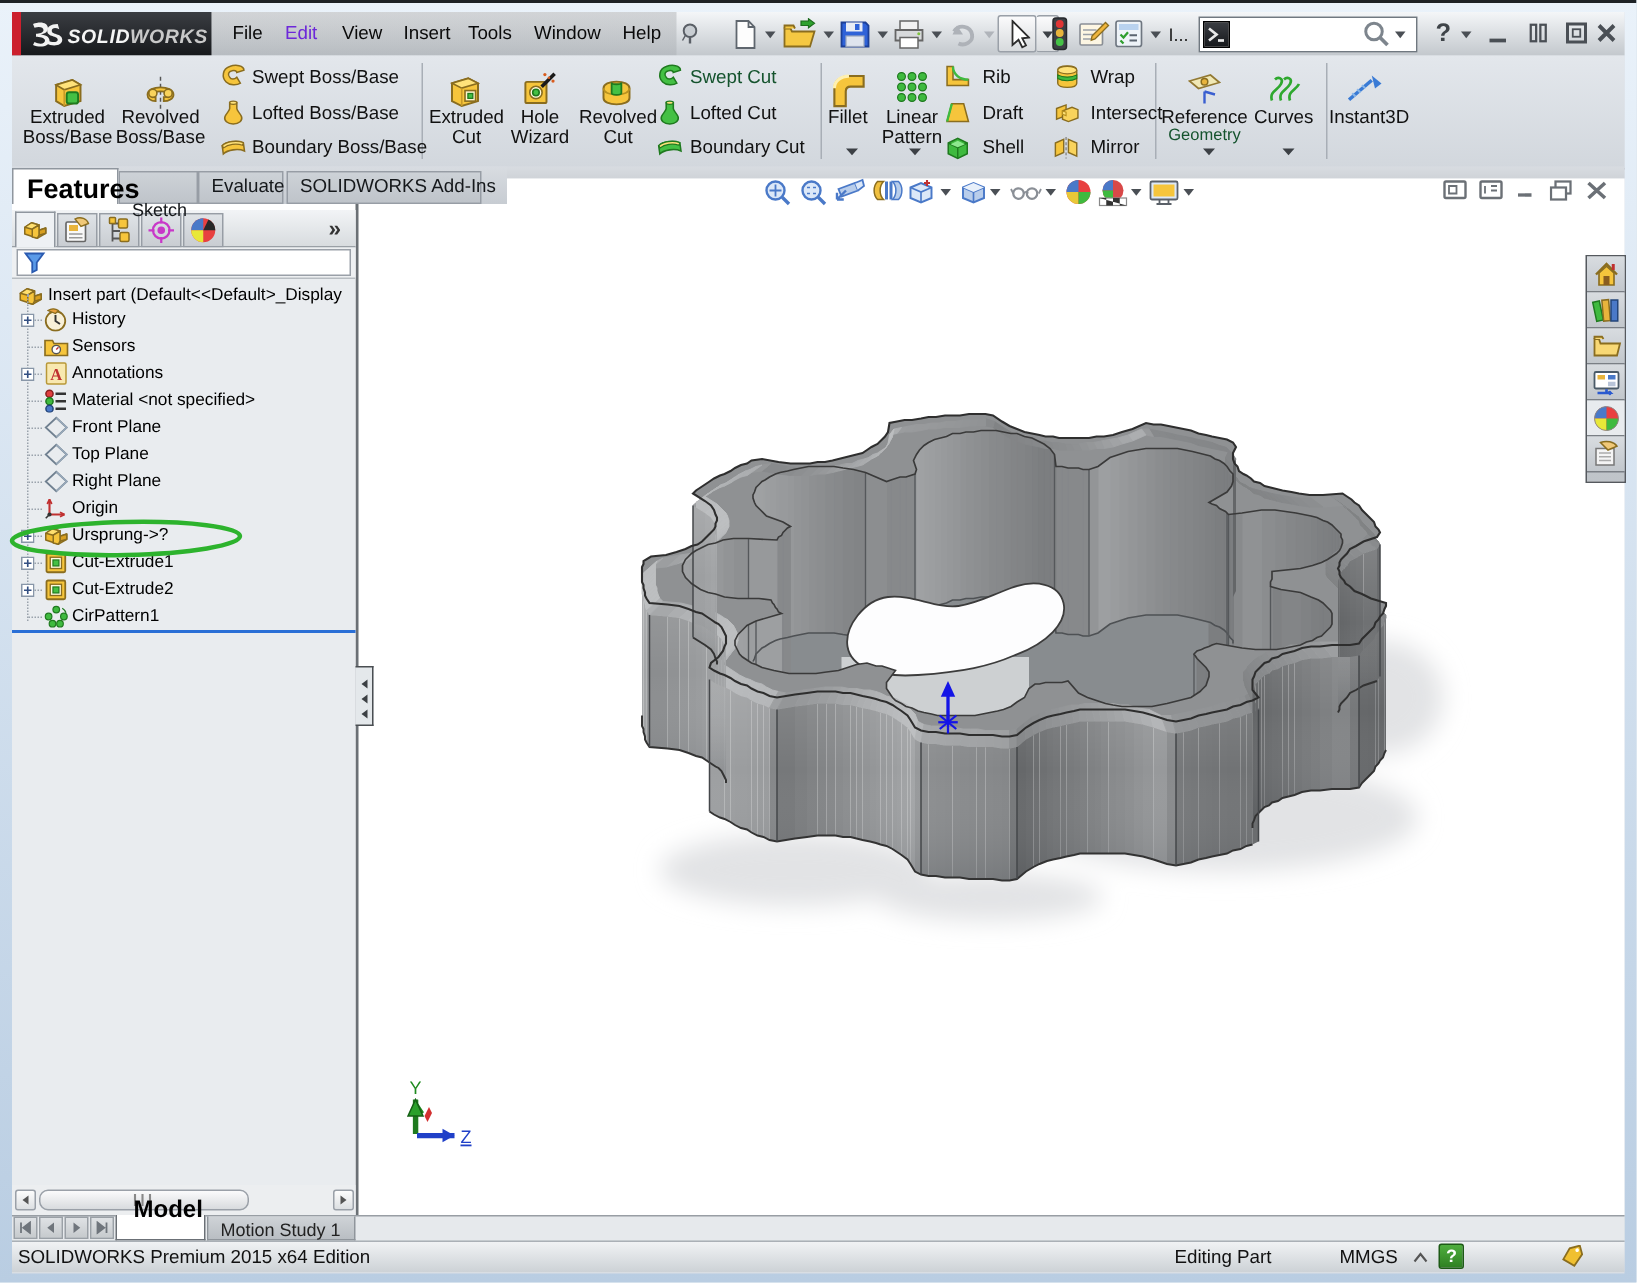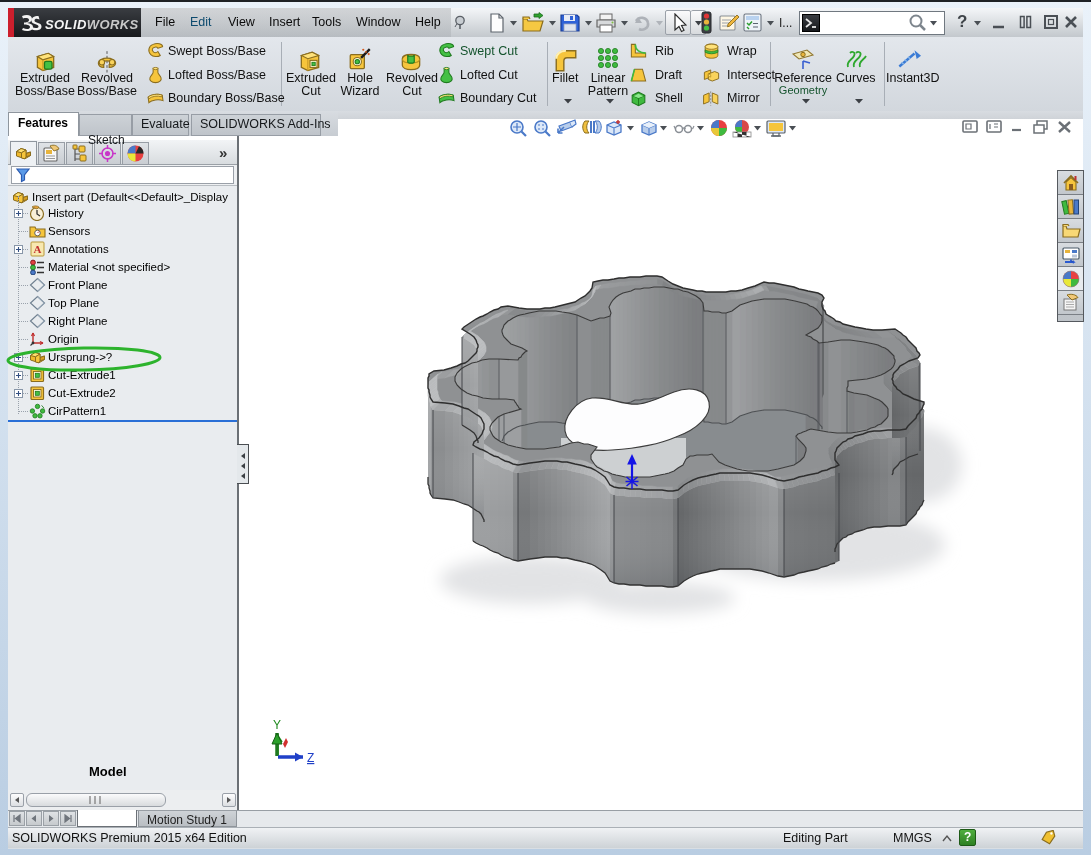--- a/index.html
+++ b/index.html
@@ -15,21 +15,21 @@
 <div class="abs" style="left:8px;top:8px;width:133px;height:29px;background:linear-gradient(#3a3d42,#17191c);"></div>
 <div class="abs" style="left:8px;top:8px;width:6px;height:29px;background:#cc1f2d;"></div>
 <svg class="abs" style="left:18px;top:13px;" width="120" height="20" viewBox="0 0 120 20">
     <g fill="#f2f2f2">
 <path d="M4,3 C9,1 14,2 14,6 C14,9 10,10 8,10 C11,10 15,11 15,14 C15,18 9,19 4,17 L5,15 C9,17 12,16 12,14 C12,12 8,11.5 6,11.5 L6,9.5 C8,9.5 11,9 11,7 C11,5 8,4.5 5,5.5 Z"></path>
 <path d="M22,3 C17,3 15,5 15,7.5 C15,12 22,10.5 22,13.5 C22,15.5 18,15.5 15.5,14 L14.5,16 C18,18 25,18 25,13.5 C25,9 18,10.5 18,7.5 C18,5.5 20.5,5 23,6.5 Z" transform="translate(-1.5,0)"></path>
 </g>
     <text x="27" y="15.5" font-size="13" font-weight="bold" font-style="italic" fill="#f5f5f5" font-family="Liberation Sans" letter-spacing="0.4">SOLID<tspan fill="#c9c9c9">WORKS</tspan></text>
   </svg>
 <div class="abs txt" style="left:155px;top:15px;font-size:12.5px;color:#0a0a0a;font-weight:normal;">File</div>
-<div class="abs txt" style="left:190px;top:15px;font-size:12.5px;color:#0c4a6e;font-weight:normal;">Edit</div>
+<div class="abs txt" style="left:190px;top:15px;font-size:12.5px;color:#6d28d9;font-weight:normal;">Edit</div>
 <div class="abs txt" style="left:228px;top:15px;font-size:12.5px;color:#0a0a0a;font-weight:normal;">View</div>
 <div class="abs txt" style="left:269px;top:15px;font-size:12.5px;color:#0a0a0a;font-weight:normal;">Insert</div>
 <div class="abs txt" style="left:312px;top:15px;font-size:12.5px;color:#0a0a0a;font-weight:normal;">Tools</div>
 <div class="abs txt" style="left:356px;top:15px;font-size:12.5px;color:#0a0a0a;font-weight:normal;">Window</div>
 <div class="abs txt" style="left:415px;top:15px;font-size:12.5px;color:#0a0a0a;font-weight:normal;">Help</div>
 <svg class="abs" style="left:452px;top:14px;" width="16" height="16" viewBox="0 0 16 16">
     <g stroke="#5a5f66" fill="#c8cdd2" stroke-width="1.3">
       <ellipse cx="8" cy="6.5" rx="4.2" ry="4.2"></ellipse>
       <path d="M8,10.5 L8,15" stroke-width="1.6"></path>
       <path d="M5,9.5 L3,13" stroke-width="1"></path>
@@ -299,21 +299,21 @@
 <div class="abs" style="left:8px;top:111px;width:1075px;height:8px;background:linear-gradient(#d8dce1,#cfd3d8);"></div>
 <div class="abs" style="left:8px;top:111px;width:330px;height:25px;background:linear-gradient(#d8dce1,#c7ccd2);"></div>
 <div class="abs" style="left:338px;top:119px;width:745px;height:17px;background:#ffffff;"></div>
 <div class="abs" style="left:79px;top:114px;width:53px;height:22px;background:linear-gradient(#cdd2d7,#bfc4ca);border:1px solid #979da5;z-index:2;"></div>
 <div class="abs txt" style="left:88px;top:133px;font-size:12px;color:#15181b;font-weight:normal;z-index:6;">Sketch</div>
 <div class="abs" style="left:132px;top:114px;width:57px;height:22px;background:linear-gradient(#cdd2d7,#bfc4ca);border:1px solid #979da5;z-index:2;"></div>
 <div class="abs txt" style="left:141px;top:117px;font-size:12.5px;color:#15181b;font-weight:normal;z-index:6;">Evaluate</div>
 <div class="abs" style="left:191px;top:114px;width:130px;height:22px;background:linear-gradient(#cdd2d7,#bfc4ca);border:1px solid #979da5;z-index:2;"></div>
 <div class="abs txt" style="left:200px;top:117px;font-size:12.5px;color:#15181b;font-weight:normal;z-index:6;">SOLIDWORKS Add-Ins</div>
 <div class="abs" style="left:8px;top:112px;width:71px;height:24px;background:#ffffff;border:1px solid #8f969e;border-bottom:none;z-index:3;"></div>
-<div class="abs txt" style="left:18px;top:116px;font-size:12px;color:#000;font-weight:bold;z-index:6;">Features</div>
+<div class="abs txt" style="left:18px;top:116px;font-size:18px;color:#000;font-weight:bold;z-index:6;">Features</div>
 <div class="abs" style="left:8px;top:136px;width:1075px;height:674px;background:#ffffff;"></div>
 <div class="abs" style="left:237px;top:136px;width:2px;height:674px;background:#6b7075;"></div>
 <div class="abs" style="left:9px;top:135px;width:69px;height:2px;background:#ffffff;"></div>
 <svg class="abs" style="left:508px;top:118px;" width="22" height="20" viewBox="0 0 22 20">
     <circle cx="9" cy="9" r="6" fill="#dce8f8" stroke="#4a79c8" stroke-width="1.6"></circle>
     <path d="M9,5 L9,13 M5,9 L13,9" stroke="#4a79c8" stroke-width="1.2"></path>
     <path d="M13.5,13.5 L18,18" stroke="#4a79c8" stroke-width="2.2"></path>
   </svg>
 <svg class="abs" style="left:532px;top:118px;" width="22" height="20" viewBox="0 0 22 20">
     <circle cx="9" cy="9" r="6" fill="#dce8f8" stroke="#4a79c8" stroke-width="1.6"></circle>
@@ -642,21 +642,21 @@
 <svg class="abs" style="left:28px;top:814px;" width="12" height="9" viewBox="0 0 12 9">
     <path d="M8,1 L3.5,4.5 L8,8 Z" fill="#6f757c"></path>
   </svg>
 <svg class="abs" style="left:45px;top:814px;" width="12" height="9" viewBox="0 0 12 9">
     <path d="M4,1 L8.5,4.5 L4,8 Z" fill="#6f757c"></path>
   </svg>
 <svg class="abs" style="left:62px;top:814px;" width="12" height="9" viewBox="0 0 12 9">
     <path d="M9,1 L9,8 M3,1 L7.5,4.5 L3,8 Z" stroke="#6f757c" fill="#6f757c" stroke-width="1.2"></path>
   </svg>
 <div class="abs" style="left:77px;top:810px;width:60px;height:17px;background:#ffffff;border:1px solid #6b7076;border-top:none;"></div>
-<div class="abs txt" style="left:89px;top:764px;font-size:13px;color:#000;font-weight:bold;">Model</div>
+<div class="abs txt" style="left:89px;top:798px;font-size:16px;color:#000;font-weight:bold;">Model</div>
 <div class="abs" style="left:138px;top:811px;width:99px;height:16px;background:linear-gradient(#cfd3d7,#b9bec3);border:1px solid #8f959b;border-top:none;"></div>
 <div class="abs txt" style="left:147px;top:813px;font-size:12px;color:#222;font-weight:normal;">Motion Study 1</div>
 <div class="abs" style="left:8px;top:827px;width:1075px;height:21px;background:linear-gradient(#f0f2f4,#cdd2d6);border-top:1px solid #aab0b6;"></div>
 <div class="abs txt" style="left:12px;top:831px;font-size:12.5px;color:#111;font-weight:normal;">SOLIDWORKS Premium 2015 x64 Edition</div>
 <div class="abs txt" style="left:783px;top:831px;font-size:12.5px;color:#111;font-weight:normal;">Editing Part</div>
 <div class="abs txt" style="left:893px;top:831px;font-size:12.5px;color:#111;font-weight:normal;">MMGS</div>
 <svg class="abs" style="left:941px;top:834px;" width="12" height="10" viewBox="0 0 12 10">
     <path d="M2,7 L6,2 L10,7" fill="none" stroke="#555" stroke-width="1.4"></path>
   </svg>
 <div class="abs" style="left:959px;top:829px;width:17px;height:17px;background:linear-gradient(#4fae3e,#2e8022);border:1px solid #1d5a16;border-radius:2px;"></div>

